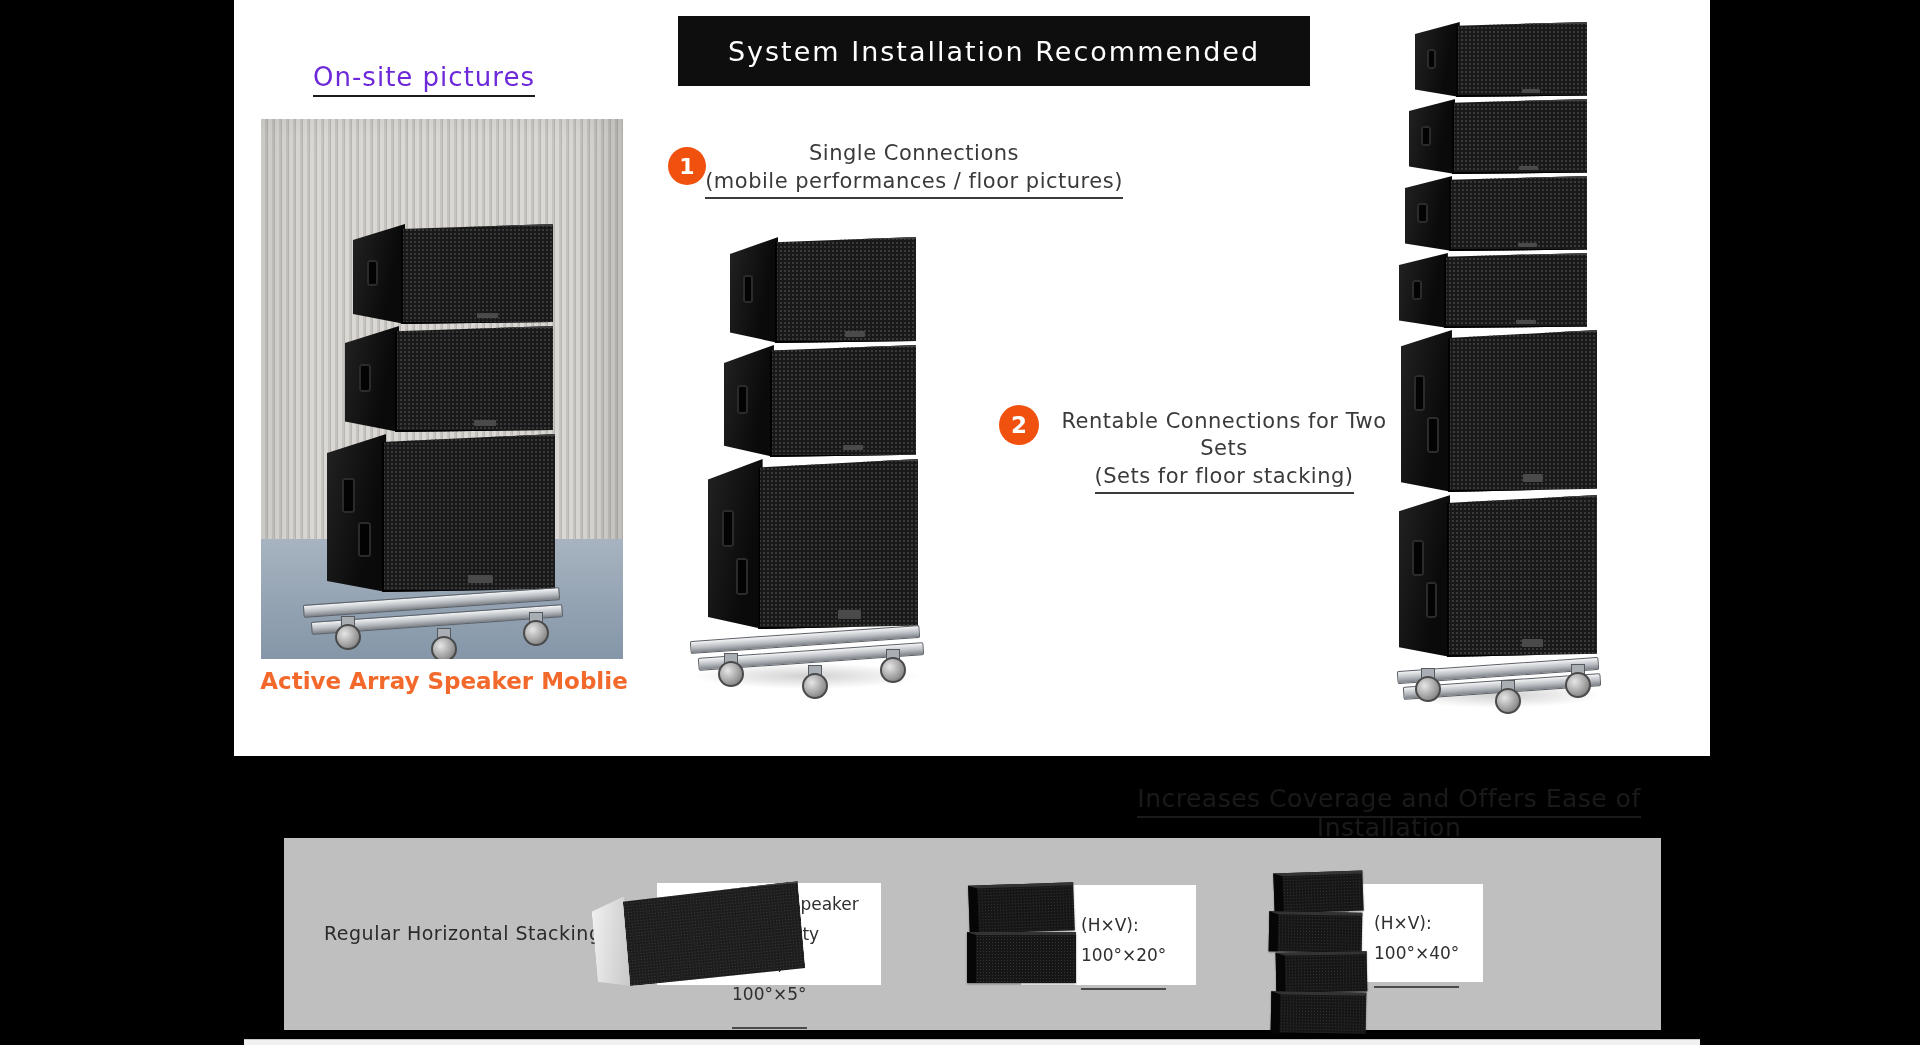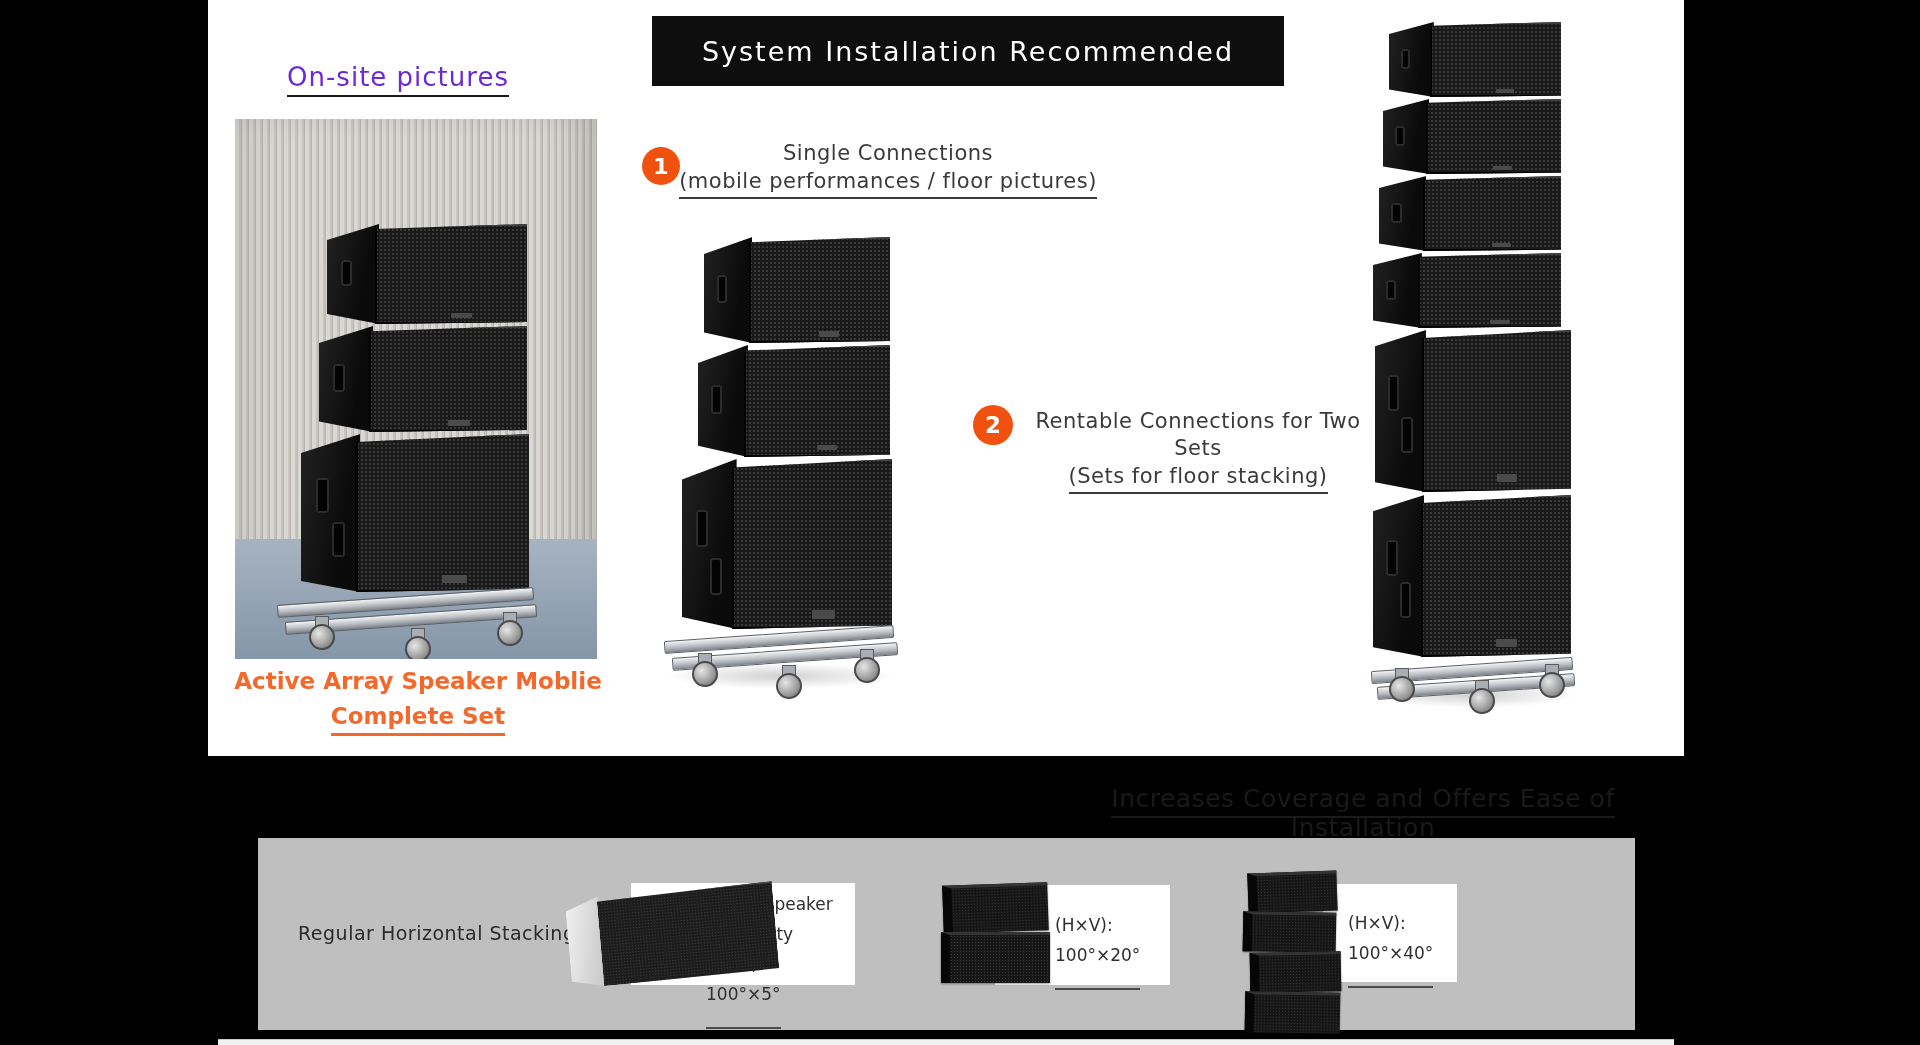--- a/index.html
+++ b/index.html
@@ -1,18 +1,18 @@
 <!DOCTYPE html>
 <html style="--accent-orange: #F0510F; --caption-orange: #F2692B; --panel-gray: #BFBFBF; --banner-black: #0E0E0E;"><head>
 <meta charset="utf-8">
 <style>
   html,body{margin:0;padding:0;background:#000;width:1920px;height:1045px;overflow:hidden;
             font-family:"DejaVu Sans","Liberation Sans",sans-serif;}
   #stage{position:relative;width:1920px;height:1045px;background:#000;}
-  #content{position:absolute;left:208px;top:0;width:1476px;height:756px;background:#fff;}
+  #content{position:absolute;left:234px;top:0;width:1476px;height:756px;background:#fff;}
   .abs{position:absolute;}
 
   
   .banner{position:absolute;left:444px;top:16px;width:632px;height:70px;background:var(--banner-black,#0e0e0e);
           color:#fff;display:flex;align-items:center;justify-content:center;
           font-size:27px;letter-spacing:2px;}
   .h-underline{border-bottom:2px solid #1a1a1a;padding-bottom:3px;}
   .onsite-heading{position:absolute;left:40px;top:62px;width:300px;text-align:center;
                   font-size:26px;color:#6d28d9;letter-spacing:1px;}
   .step-badge{position:absolute;border-radius:50%;background:var(--accent-orange,#f0510f);
@@ -128,21 +128,20 @@
         <div class="caster" style="left:146px;top:404px;"></div>
         <div class="caster" style="left:238px;top:388px;"></div>
         <div class="wheel" style="left:44px;top:400px;"></div>
         <div class="wheel" style="left:140px;top:412px;"></div>
         <div class="wheel" style="left:232px;top:396px;"></div>
       </div>
     </div>
 
     <div class="caption">
       <div>Active Array Speaker Moblie</div>
-      <div><span class="cap-u">Complete Set</span></div>
     </div>
 
     <div class="step-badge" style="left:434px;top:147px;width:38px;height:38px;font-size:22px;">
       <span>1</span>
     </div>
     <div class="step-text" style="left:470px;top:140px;width:420px;">
       <div>Single Connections</div>
       <div><span class="sub">(mobile performances / floor pictures)</span></div>
     </div>
 

